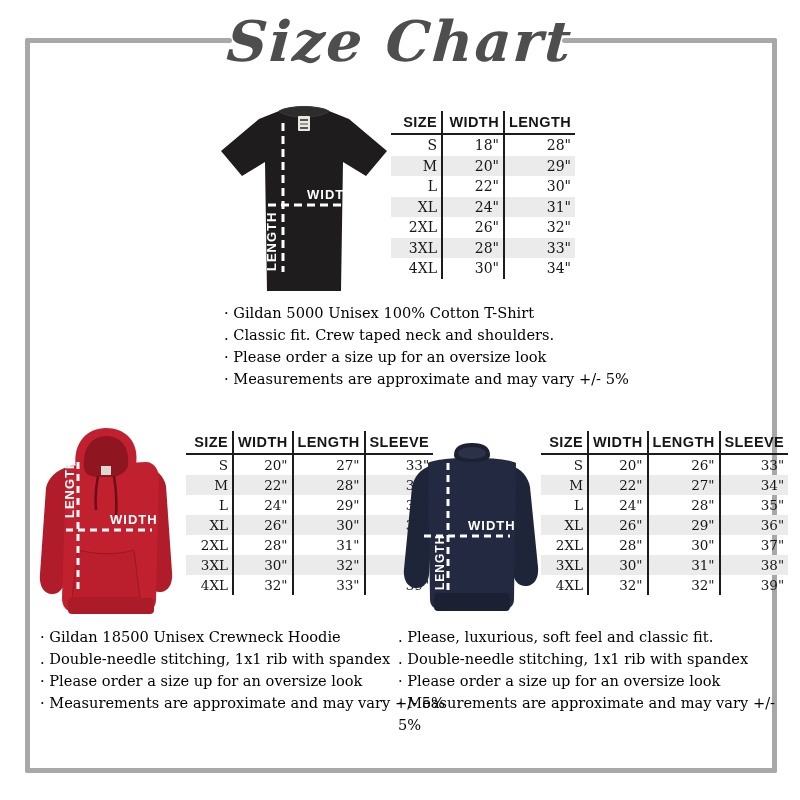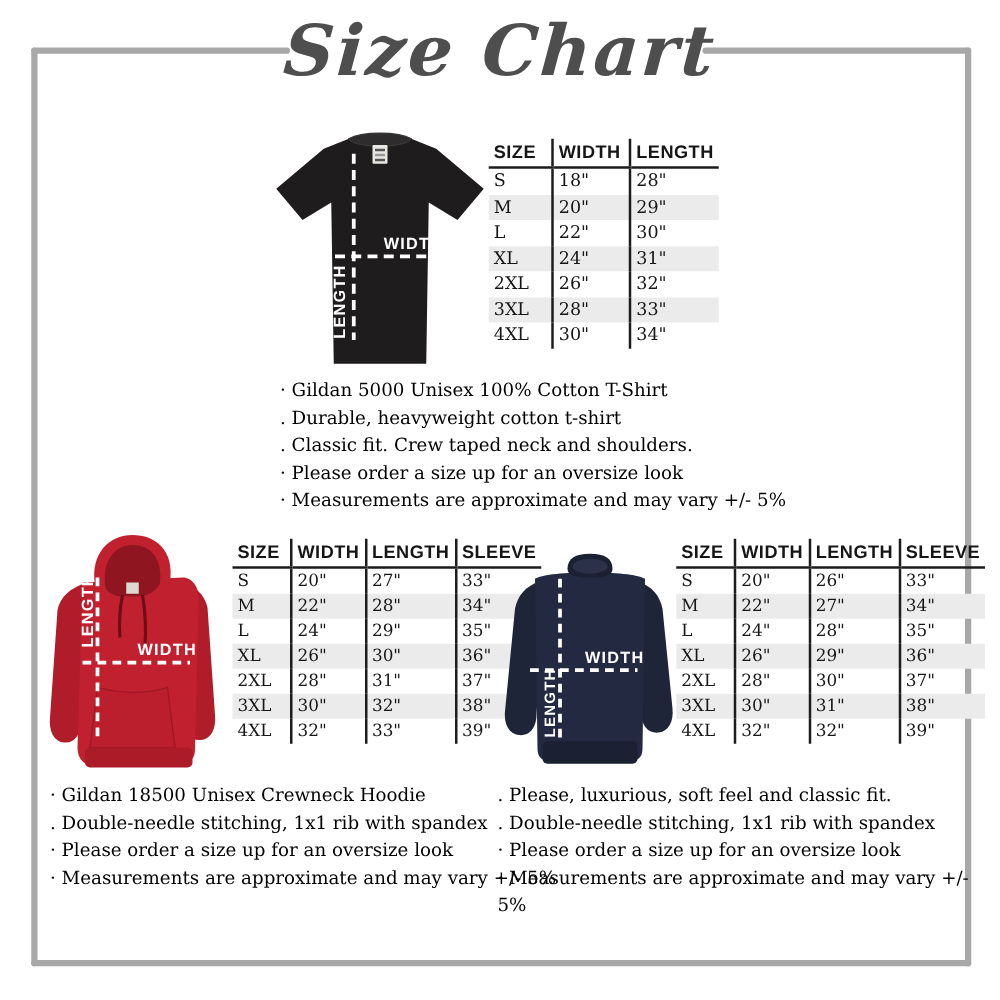--- a/index.html
+++ b/index.html
@@ -12,21 +12,21 @@
   .f-top-right{left:562px;top:38px;width:215px;height:5px;}
   .f-left{left:25px;top:38px;width:5px;height:735px;}
   .f-right{left:772px;top:38px;width:5px;height:735px;}
   .f-bottom{left:25px;top:768px;width:752px;height:5px;}
 
   .title{position:absolute;left:0;right:0;top:8px;margin:0;text-align:center;
          font-family:"DejaVu Serif",serif;font-style:italic;font-weight:700;
          font-size:56px;color:#4e4e4e;letter-spacing:2px;transform:skewX(-4deg);}
 
   
-  .size-table{position:absolute;border-collapse:collapse;text-align:left;color:#161616;}
+  .size-table{position:absolute;border-collapse:collapse;text-align:right;color:#161616;}
   .size-table th{font-family:"Liberation Sans",sans-serif;font-weight:700;font-size:14.5px;
                  letter-spacing:.4px;padding:3px 4px;border-bottom:2px solid #1c1c1c;white-space:nowrap;}
   .size-table td{font-family:"DejaVu Serif",serif;font-size:14px;padding:0 4px;height:20.5px;white-space:nowrap;}
   .size-table th+th,.size-table td+td{border-left:2px solid #1c1c1c;}
   .size-table tbody tr:nth-child(even){background:#ebebeb;}
   .t-tshirt{left:391px;top:111px;}
   .t-tshirt th:nth-child(1){width:42px}.t-tshirt th:nth-child(2){width:52px}.t-tshirt th:nth-child(3){width:58px}
   .t-hoodie{left:186px;top:431px;}
   .t-sweat{left:541px;top:431px;}
   .t-hoodie th:nth-child(1),.t-sweat th:nth-child(1){width:38px}
@@ -118,21 +118,20 @@
         <tr>
           <td>4XL</td>
           <td>30"</td>
           <td>34"</td>
         </tr>
       </tbody>
   </table>
 
   <ul class="bullets b-tshirt">
       <li>· Gildan 5000 Unisex 100% Cotton T-Shirt</li>
-      <li>. Durable, heavyweight cotton t-shirt</li>
       <li>. Classic fit. Crew taped neck and shoulders.</li>
       <li>· Please order a size up for an oversize look</li>
       <li>· Measurements are approximate and may vary +/- 5%</li>
     </ul>
 
   <svg class="garment g-hoodie" width="156" height="196" viewBox="0 0 156 196">
     <path d="M42,44 C28,48 20,56 18,66 L12,152 C11,163 15,171 23,172 C31,173 36,166 37,158 L42,70 Z" fill="#b01c29"></path>
     <path d="M114,42 C128,46 136,54 138,64 L144,150 C145,161 141,169 133,170 C125,171 120,164 119,156 L112,68 Z" fill="#b01c29"></path>
     <path d="M38,44 L118,40 C126,40 131,48 131,56 L128,178 C128,186 122,190 114,190 L46,190 C38,190 34,184 34,176 Z" fill="#c1202e"></path>
     <path d="M50,128 C70,133 90,133 106,128 L112,176 L44,176 Z" fill="#bb1e2c" stroke="#9a1824" stroke-width="1"></path>

